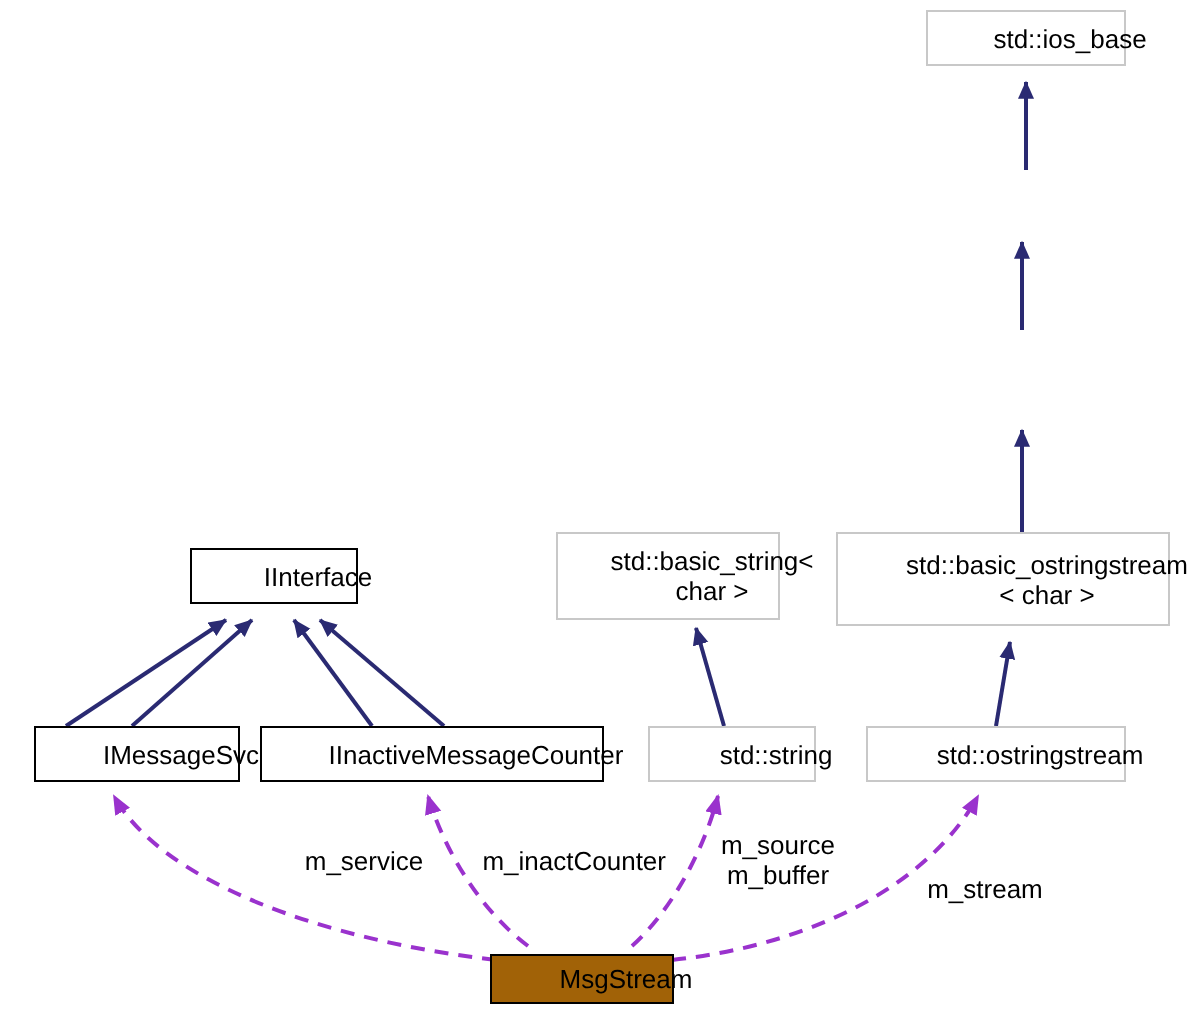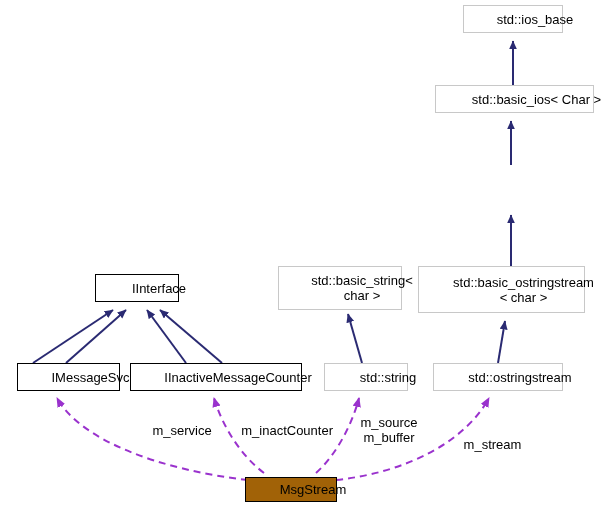--- a/index.html
+++ b/index.html
@@ -91,29 +91,28 @@
     <g stroke="#9a32cd" stroke-width="2" fill="none" stroke-dasharray="7,5" marker-end="url(#use-arrow)">
       <path d="M 248,480 C 160,470 80,440 57,398"></path>
       <path d="M 264,473 C 240,455 222,425 214,398"></path>
       <path d="M 316,473 C 336,455 352,425 359,398"></path>
       <path d="M 336,480 C 410,472 466,440 489,398"></path>
     </g>
   </svg>
 
   <div class="node std" style="left:463px; top:5px;   width:100px; height:28px;">std::ios_base</div>
 
-  <div class="node std" style="left:435px; top:85px;  width:159px; height:28px;">std::basic_ios&lt; Char &gt;</div>
 
 
   <div class="node std" style="left:418px; top:266px; width:167px; height:47px;">std::basic_ostringstream
 &lt; char &gt;</div>
 
   <div class="node std" style="left:433px; top:363px; width:130px; height:28px;">std::ostringstream</div>
 
-  <div class="node std" style="left:278px; top:266px; width:124px; height:44px;">std::basic_string&lt;
+  <div class="node std" style="left:278px; top:266px; width:112px; height:44px;">std::basic_string&lt;
 char &gt;</div>
 
   <div class="node std" style="left:324px; top:363px; width:84px;  height:28px;">std::string</div>
 
   <div class="node iface" style="left:95px;  top:274px; width:84px;  height:28px;">IInterface</div>
 
   <div class="node iface" style="left:5px;   top:363px; width:103px; height:28px;margin-left:12px;">IMessageSvc</div>
 
   <div class="node iface" style="left:130px; top:363px; width:172px; height:28px;">IInactiveMessageCounter</div>
 

